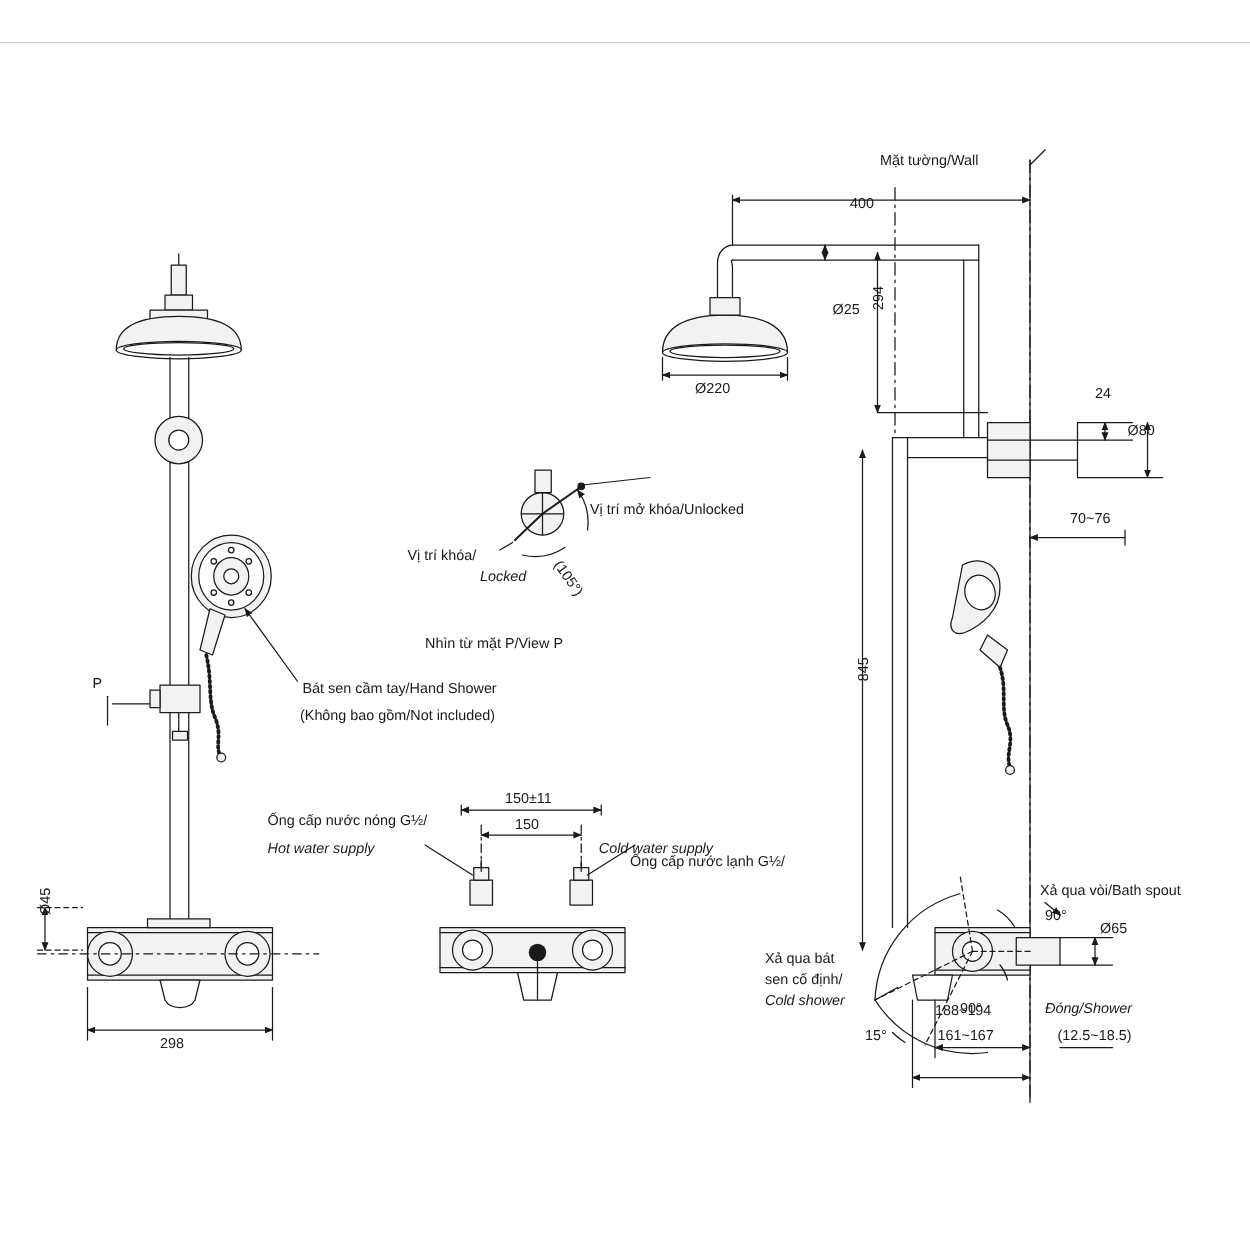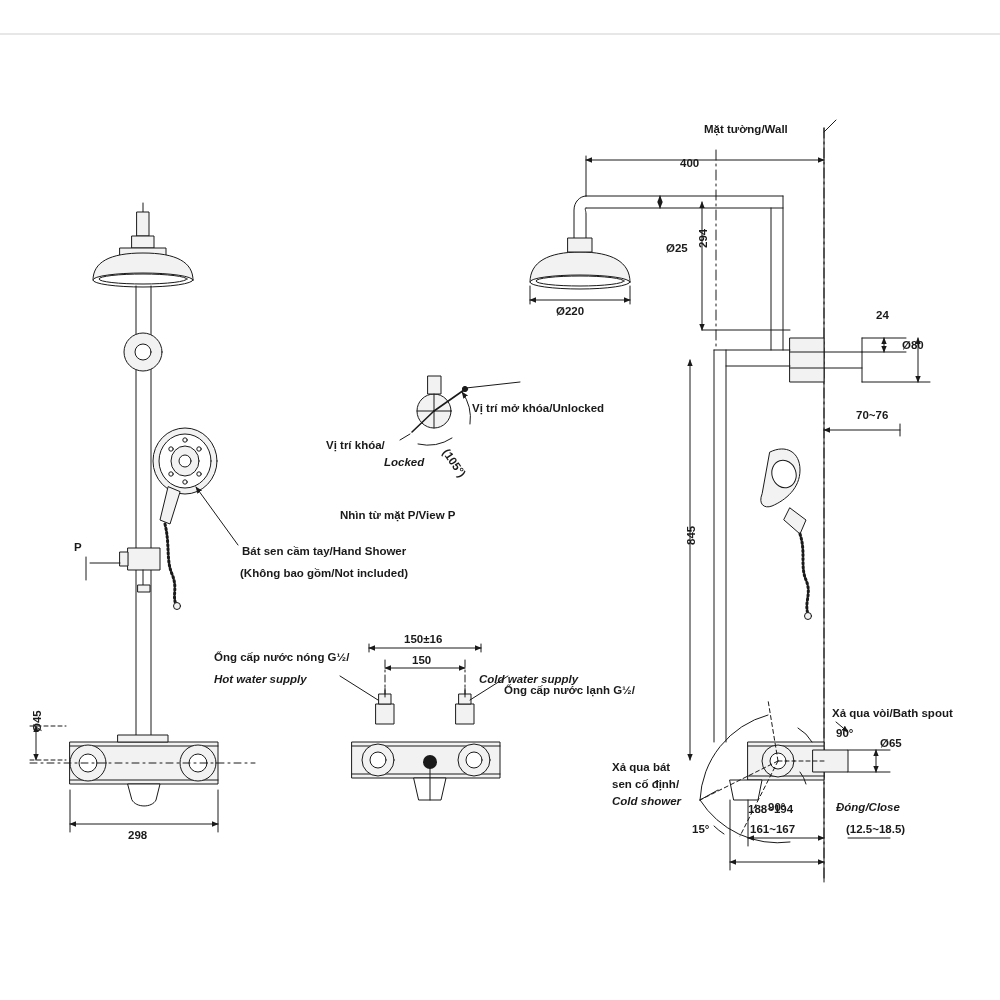--- a/index.html
+++ b/index.html
@@ -7,21 +7,20 @@
     padding: 0;
     background: #ffffff;
   }
   #page {
     position: relative;
     width: 1000px;
     height: 1000px;
     background: #ffffff;
     font-family: "Liberation Sans", sans-serif;
     overflow: hidden;
-    font-weight: bold;
   }
   #drawing {
     position: absolute;
     left: 0; top: 0;
     width: 1000px;
     height: 1000px;
   }
   .lbl {
     position: absolute;
     font-family: "Liberation Sans", sans-serif;
@@ -272,21 +271,21 @@
   <div class="lbl" style="left:666px; top:241px;">Ø25</div>
   <div class="lbl" style="left:696px; top:248px; transform:rotate(-90deg); transform-origin:left top;">294</div>
   <div class="lbl" style="left:556px; top:304px;">Ø220</div>
   <div class="lbl" style="left:876px; top:308px;">24</div>
   <div class="lbl" style="left:902px; top:338px;">Ø80</div>
   <div class="lbl" style="left:856px; top:408px;">70~76</div>
   <div class="lbl" style="left:684px; top:545px; transform:rotate(-90deg); transform-origin:left top;">845</div>
   <div class="lbl" style="left:880px; top:736px;">Ø65</div>
   <div class="lbl" style="left:832px; top:706px;">Xả qua vòi/Bath spout</div>
   <div class="lbl" style="left:836px; top:726px;">90°</div>
-  <div class="lbl it" style="left:836px; top:800px;">Đóng/Close</div>
+  <div class="lbl it" style="left:836px; top:800px;">Đóng/Shower</div>
   <div class="lbl" style="left:768px; top:800px;">90°</div>
   <div class="lbl" style="left:692px; top:822px;">15°</div>
   <div class="lbl" style="left:750px; top:822px;">161~167</div>
   <div class="lbl" style="left:748px; top:802px;">188~194</div>
   <div class="lbl" style="left:846px; top:822px;">(12.5~18.5)</div>
 
   <div class="lbl" style="left:612px; top:760px;">Xả qua bát</div>
   <div class="lbl" style="left:612px; top:777px;">sen cố định/</div>
   <div class="lbl it" style="left:612px; top:794px;">Cold shower</div>
 
@@ -299,16 +298,16 @@
   <div class="lbl" style="left:242px; top:544px;">Bát sen cầm tay/Hand Shower</div>
   <div class="lbl" style="left:240px; top:566px;">(Không bao gồm/Not included)</div>
   <div class="lbl" style="left:74px; top:540px;">P</div>
   <div class="lbl" style="left:30px; top:732px; transform:rotate(-90deg); transform-origin:left top;">Ø45</div>
   <div class="lbl" style="left:128px; top:828px;">298</div>
 
   <div class="lbl" style="left:214px; top:650px;">Ống cấp nước nóng G½/</div>
   <div class="lbl it" style="left:214px; top:672px;">Hot water supply</div>
   <div class="lbl" style="left:504px; top:650px;margin-top:33px;">Ống cấp nước lạnh G½/</div>
   <div class="lbl it" style="left:479px; top:672px;">Cold water supply</div>
-  <div class="lbl" style="left:404px; top:632px;">150±16</div>
+  <div class="lbl" style="left:404px; top:632px;">150±11</div>
   <div class="lbl" style="left:412px; top:653px;">150</div>
 
 </div>
 
 </body></html>

